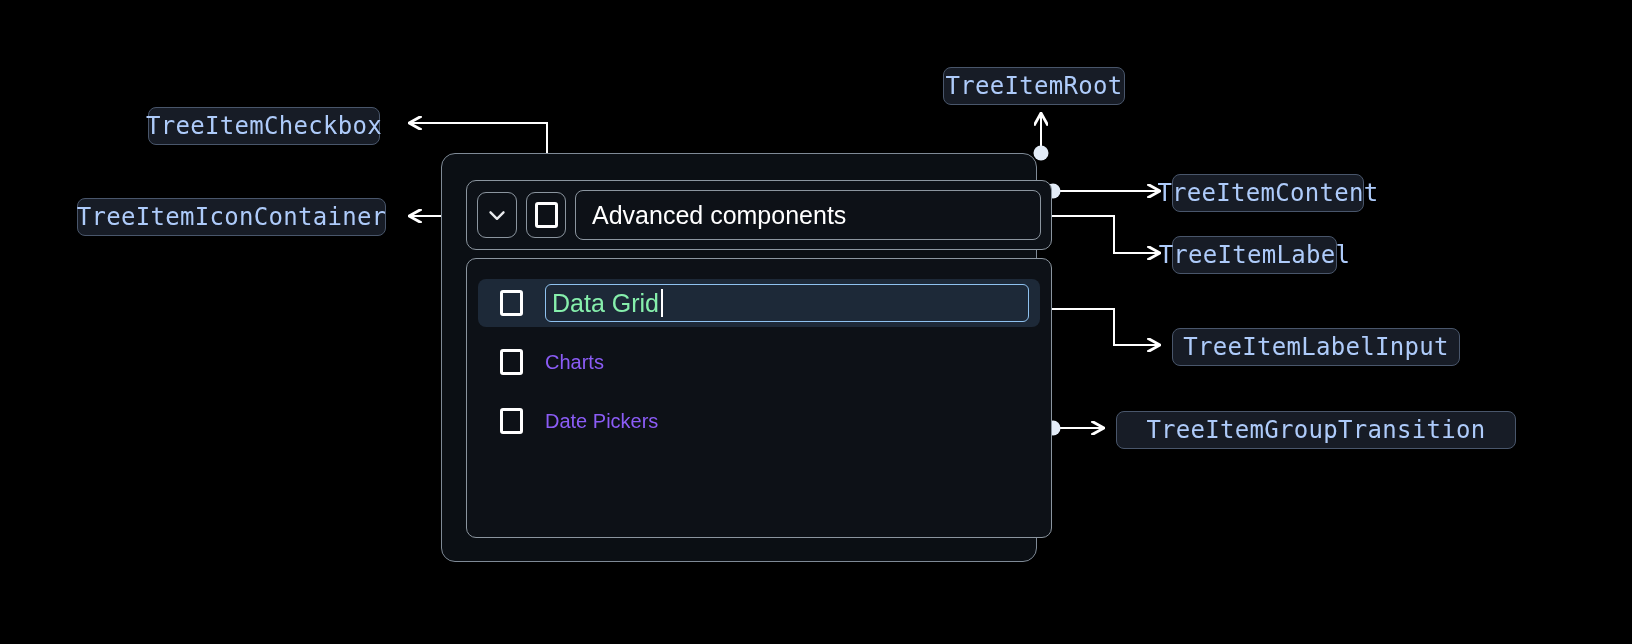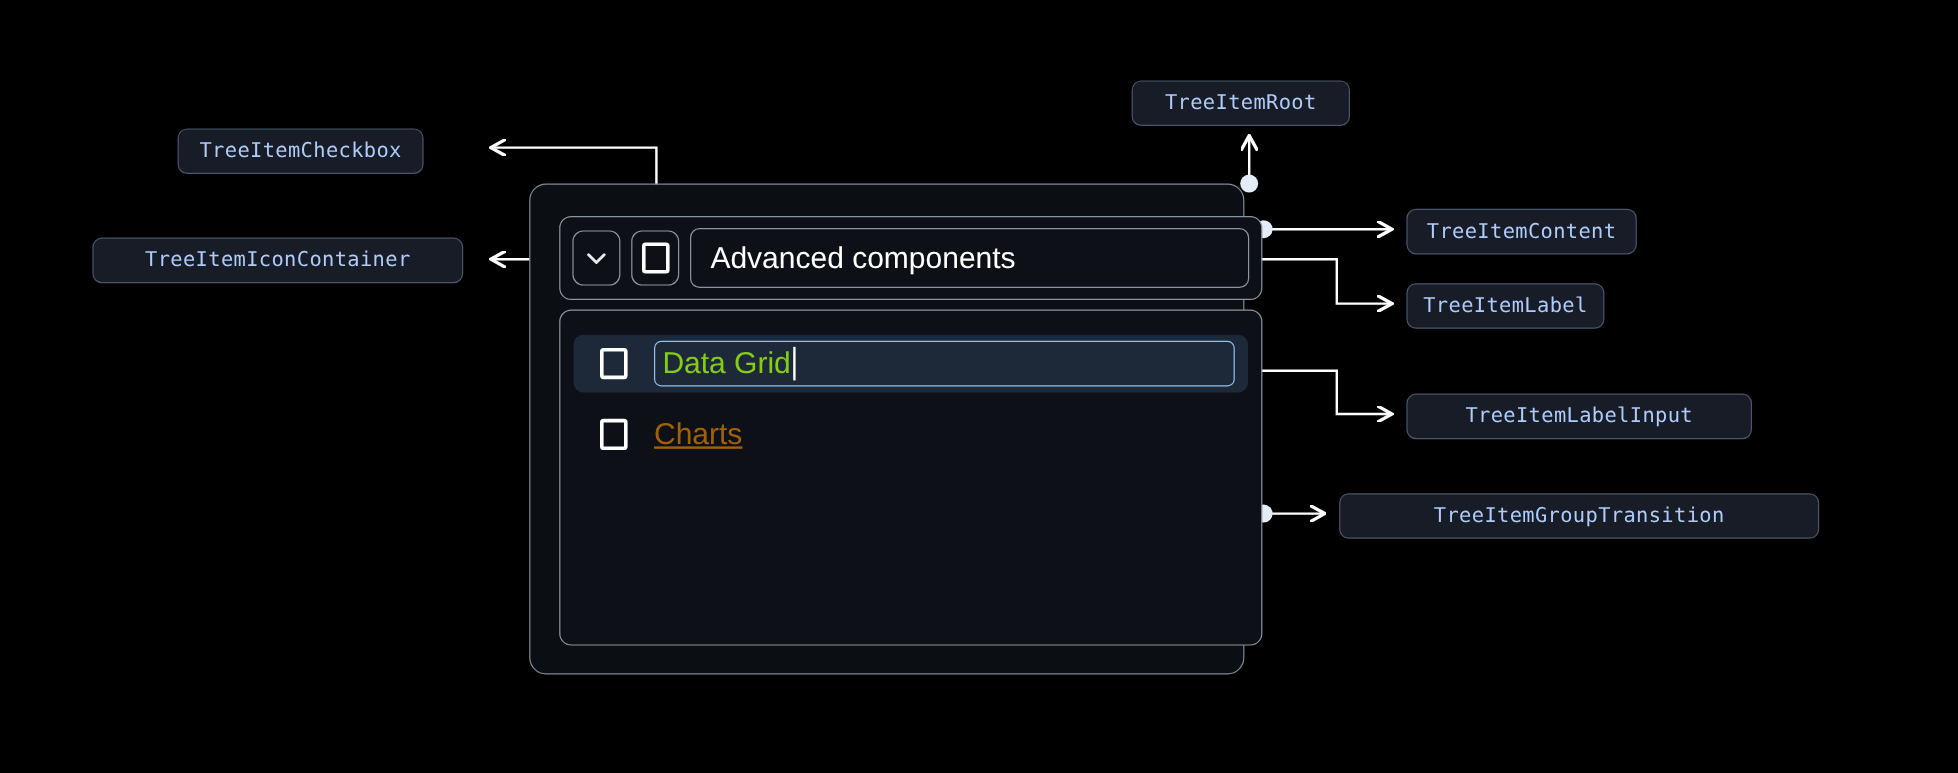--- a/index.html
+++ b/index.html
@@ -27,21 +27,21 @@
     position: absolute;
     box-sizing: border-box;
     display: flex;
     align-items: center;
     justify-content: center;
     background: #171c26;
     border: 1px solid #49566b;
     border-radius: 8px;
     color: #aecbfa;
     font-family: "DejaVu Sans Mono", "Liberation Mono", monospace;
-    font-size: 17px;
+    font-size: 24px;
     letter-spacing: 0.3px;
     line-height: 1;
     padding: 16px 12px;
     height: 38px;
     white-space: nowrap;
     text-align: center;
   }
 
   
   #connectors {
@@ -161,37 +161,36 @@
   .row-cb {
     width: 23px;
     height: 26px;
     box-sizing: border-box;
     border: 3px solid #ffffff;
     border-radius: 3px;
     flex: none;
     background: transparent;
   }
   .row-text {
-    color: #a16207;
-    font-size: 25px;
+    color: #8b5cf6;
+    font-size: 20px;
     white-space: nowrap;
-    text-decoration: underline;
   }
   .row-input {
     box-sizing: border-box;
     flex: 1 1 auto;
     height: 38px;
     margin-right: 11px;
     border: 1px solid #8fc2f0;
     border-radius: 6px;
     background: transparent;
     display: flex;
     align-items: center;
     padding-left: 6px;
-    color: #84cc16;
+    color: #86efac;
     font-size: 25px;
     font-family: "Liberation Sans", sans-serif;
     white-space: nowrap;
     overflow: hidden;
   }
   .caret {
     display: inline-block;
     width: 2px;
     height: 28px;
     background: #ffffff;
@@ -235,21 +234,21 @@
       <circle cx="547" cy="209" r="7.5"></circle>
       <circle cx="478" cy="216" r="7.5"></circle>
       <circle cx="1041" cy="153" r="7.5"></circle>
       <circle cx="1053" cy="191" r="7.5"></circle>
       <circle cx="1041" cy="216" r="7.5"></circle>
       <circle cx="1041" cy="309" r="7.5"></circle>
       <circle cx="1053" cy="428" r="7.5"></circle>
     </g>
   </svg>
 
-  <div class="chip" style="left:148px; top:107px; width:205px;">
+  <div class="chip" style="left:148px; top:107px; width:232px;">
     <span>TreeItemCheckbox</span>
   </div>
 
   <div class="chip" style="left:77px; top:198px; width:309px;">
     <span>TreeItemIconContainer</span>
   </div>
 
   <div class="chip" style="left:943px; top:67px; width:182px;">
     <span>TreeItemRoot</span>
   </div>
@@ -301,20 +300,24 @@
               <span>Data Grid</span>
               <span class="caret"></span>
             </span>
         </div>
 
         <div class="row">
           <span class="row-cb"></span>
           <span class="row-text">Charts</span>
         </div>
 
+        <div class="row">
+          <span class="row-cb"></span>
+          <span class="row-text">Date Pickers</span>
+        </div>
 
 
       </div>
     </div>
 
   </div>
 
 </div>
 
 </body></html>

